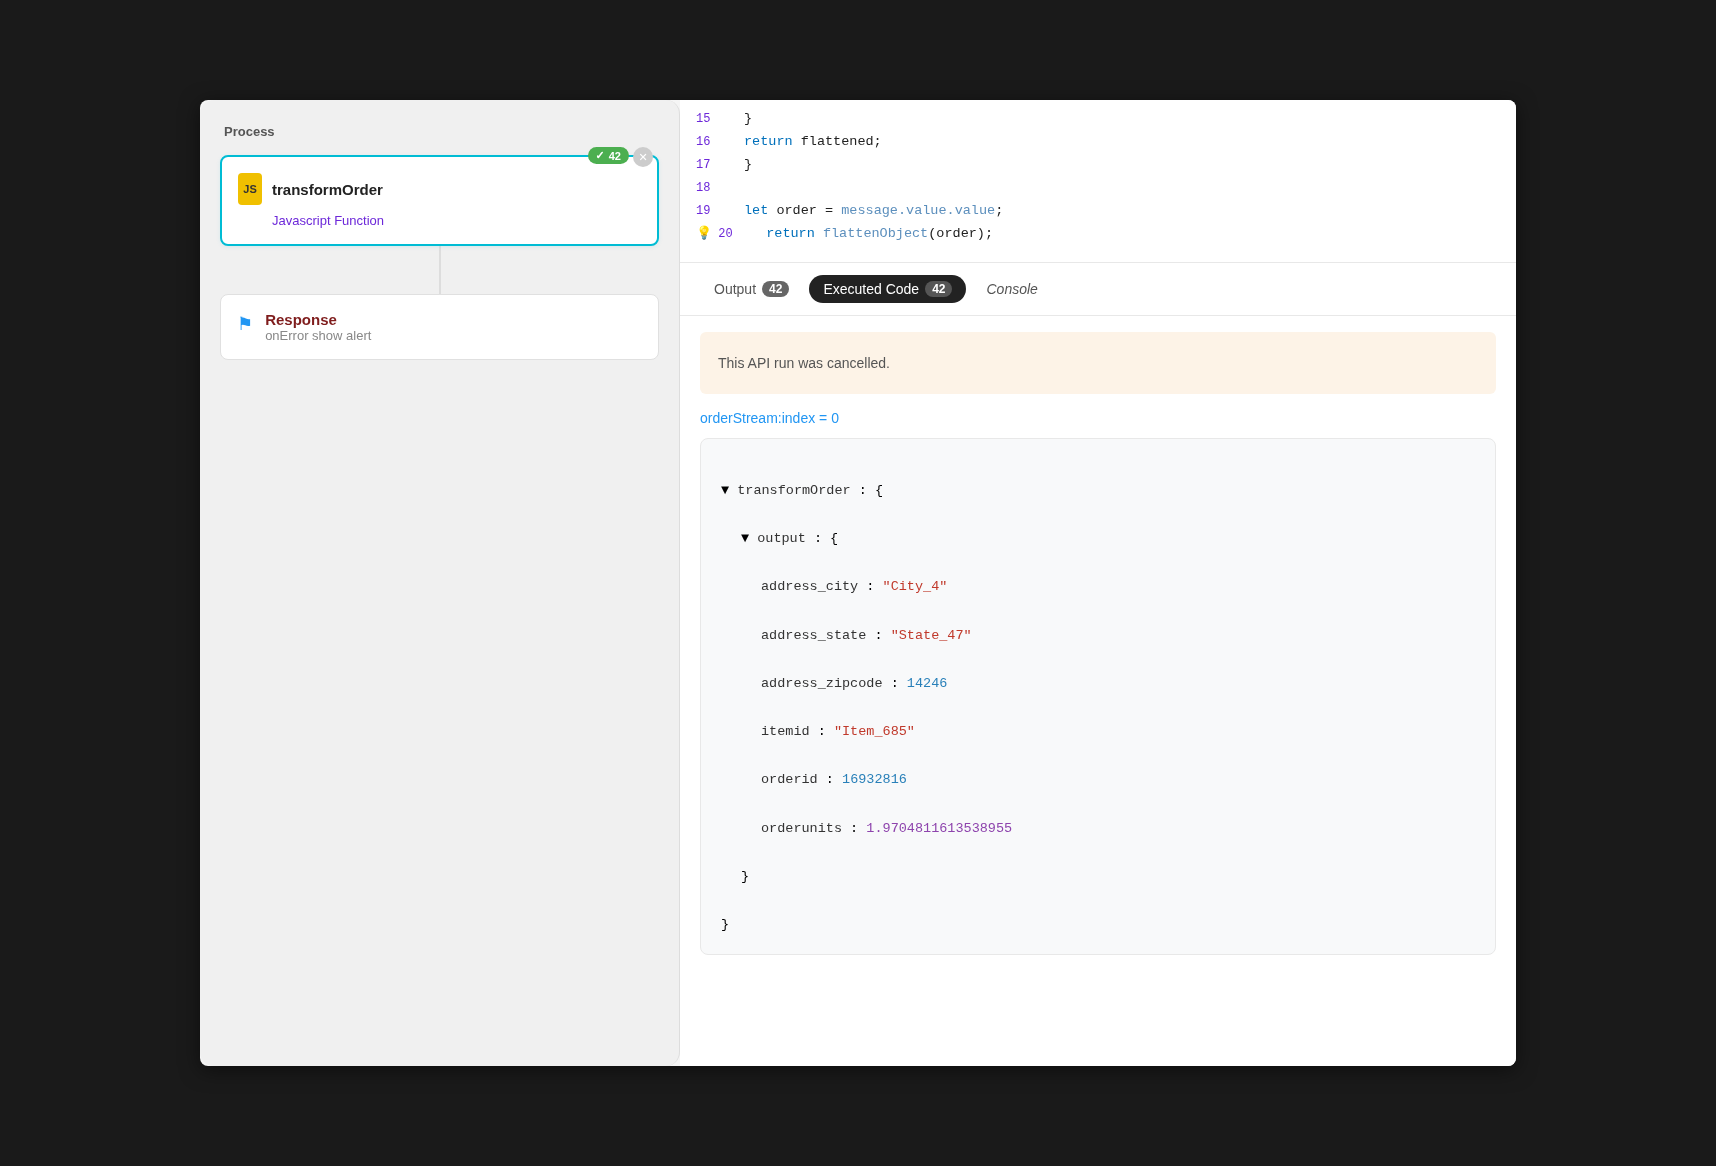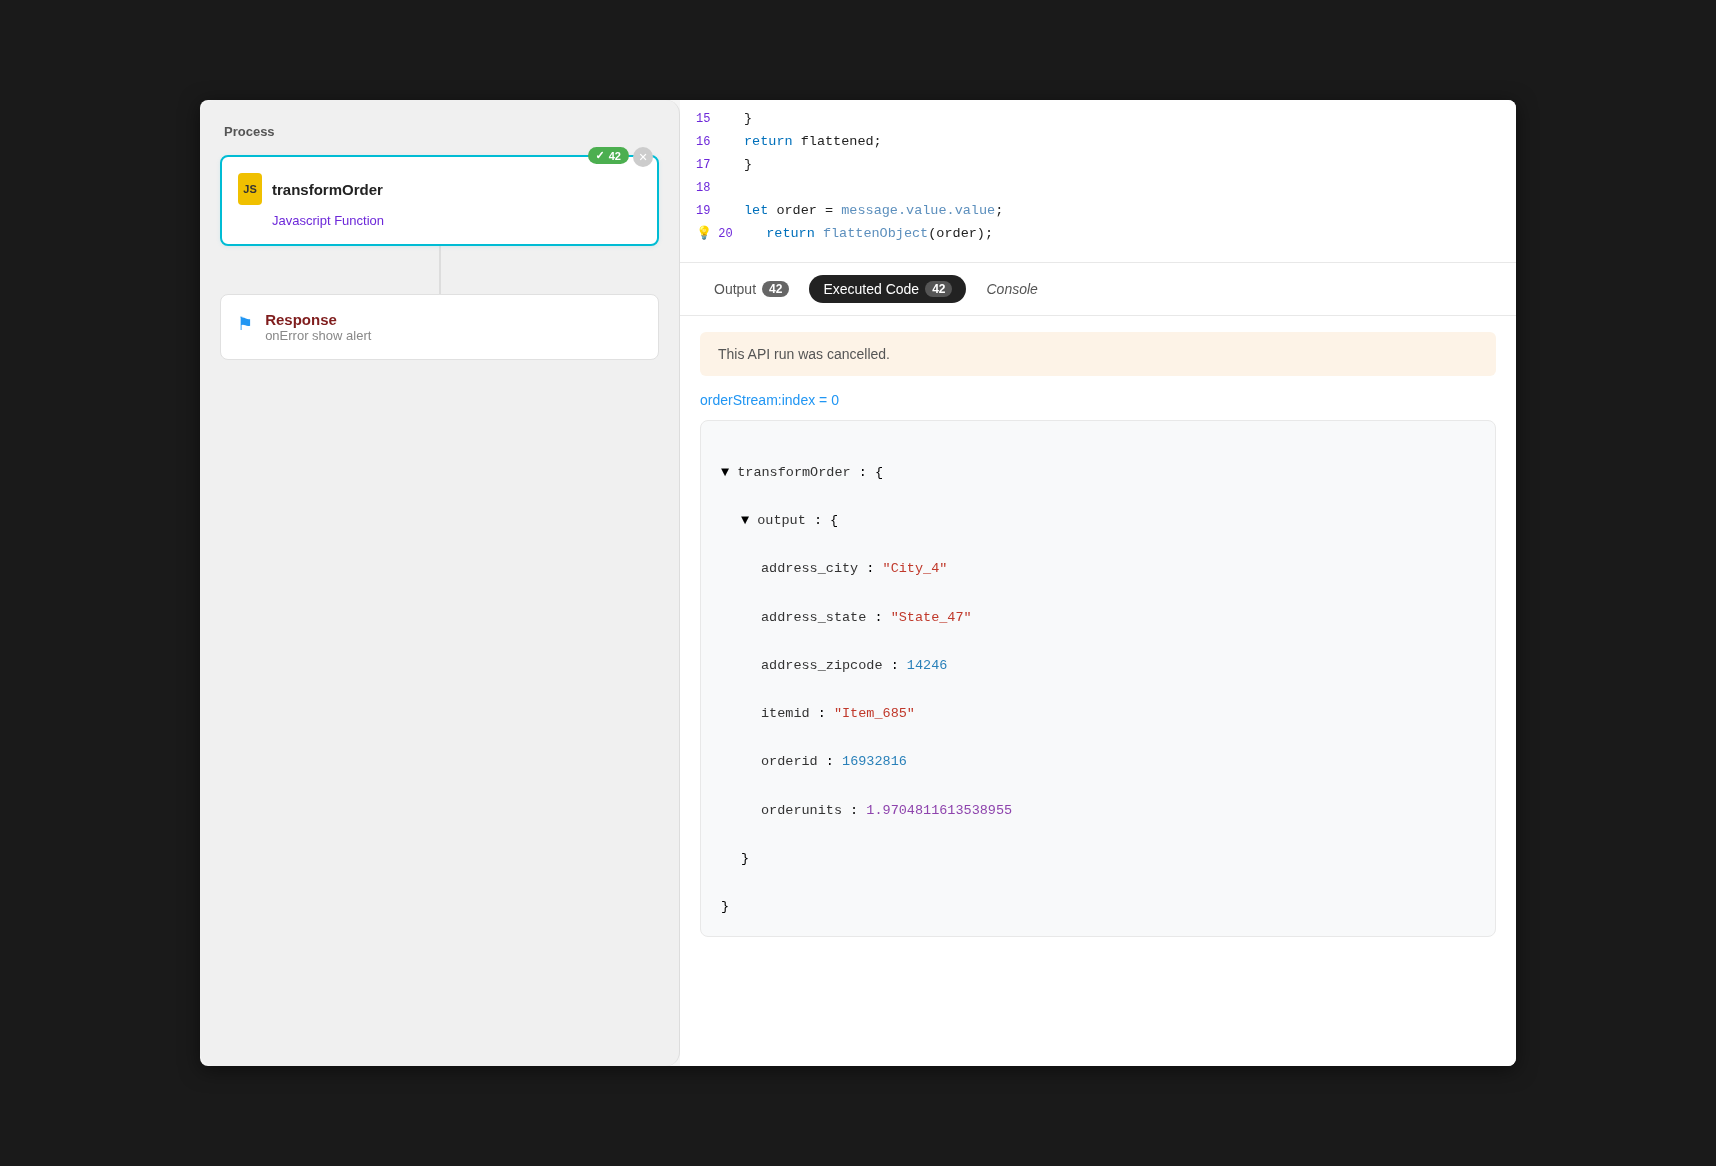--- a/index.html
+++ b/index.html
@@ -233,21 +233,21 @@
 
     
     .output-area {
       flex: 1;
       overflow-y: auto;
       padding: 0 20px 20px;
     }
     .cancelled-banner {
       background: #fdf3e7;
       border-radius: 6px;
-      padding: 14px 18px;
+      padding: 23px 18px;
       font-size: 14px;
       color: #555;
       margin-top: 16px;
       margin-bottom: 16px;
     }
     .stream-label {
       font-family: Liberation Sans, sans-serif;
       font-size: 14px;
       color: #999;
       margin-bottom: 12px;

